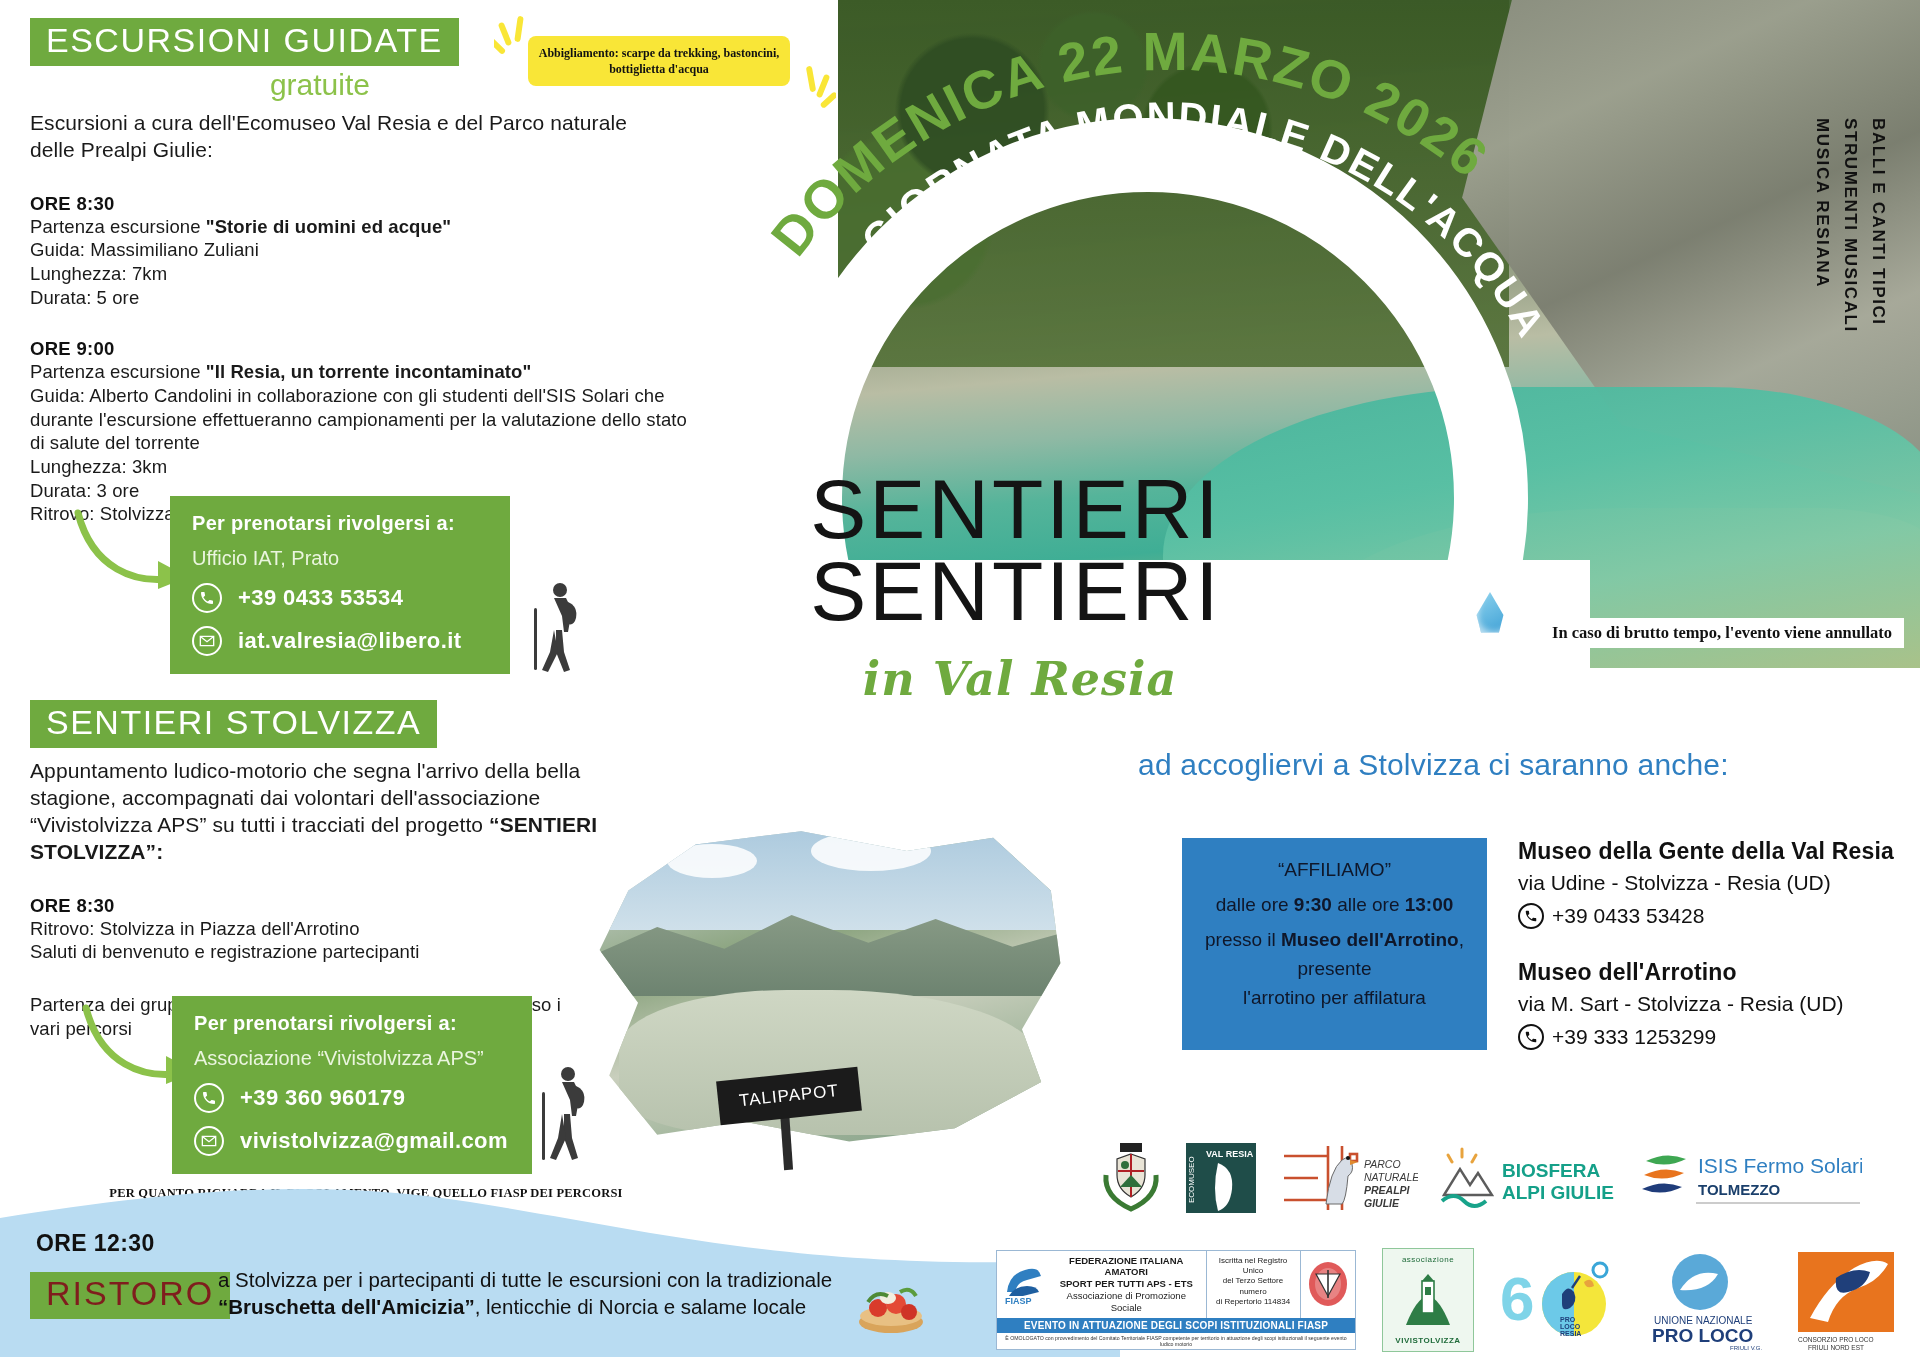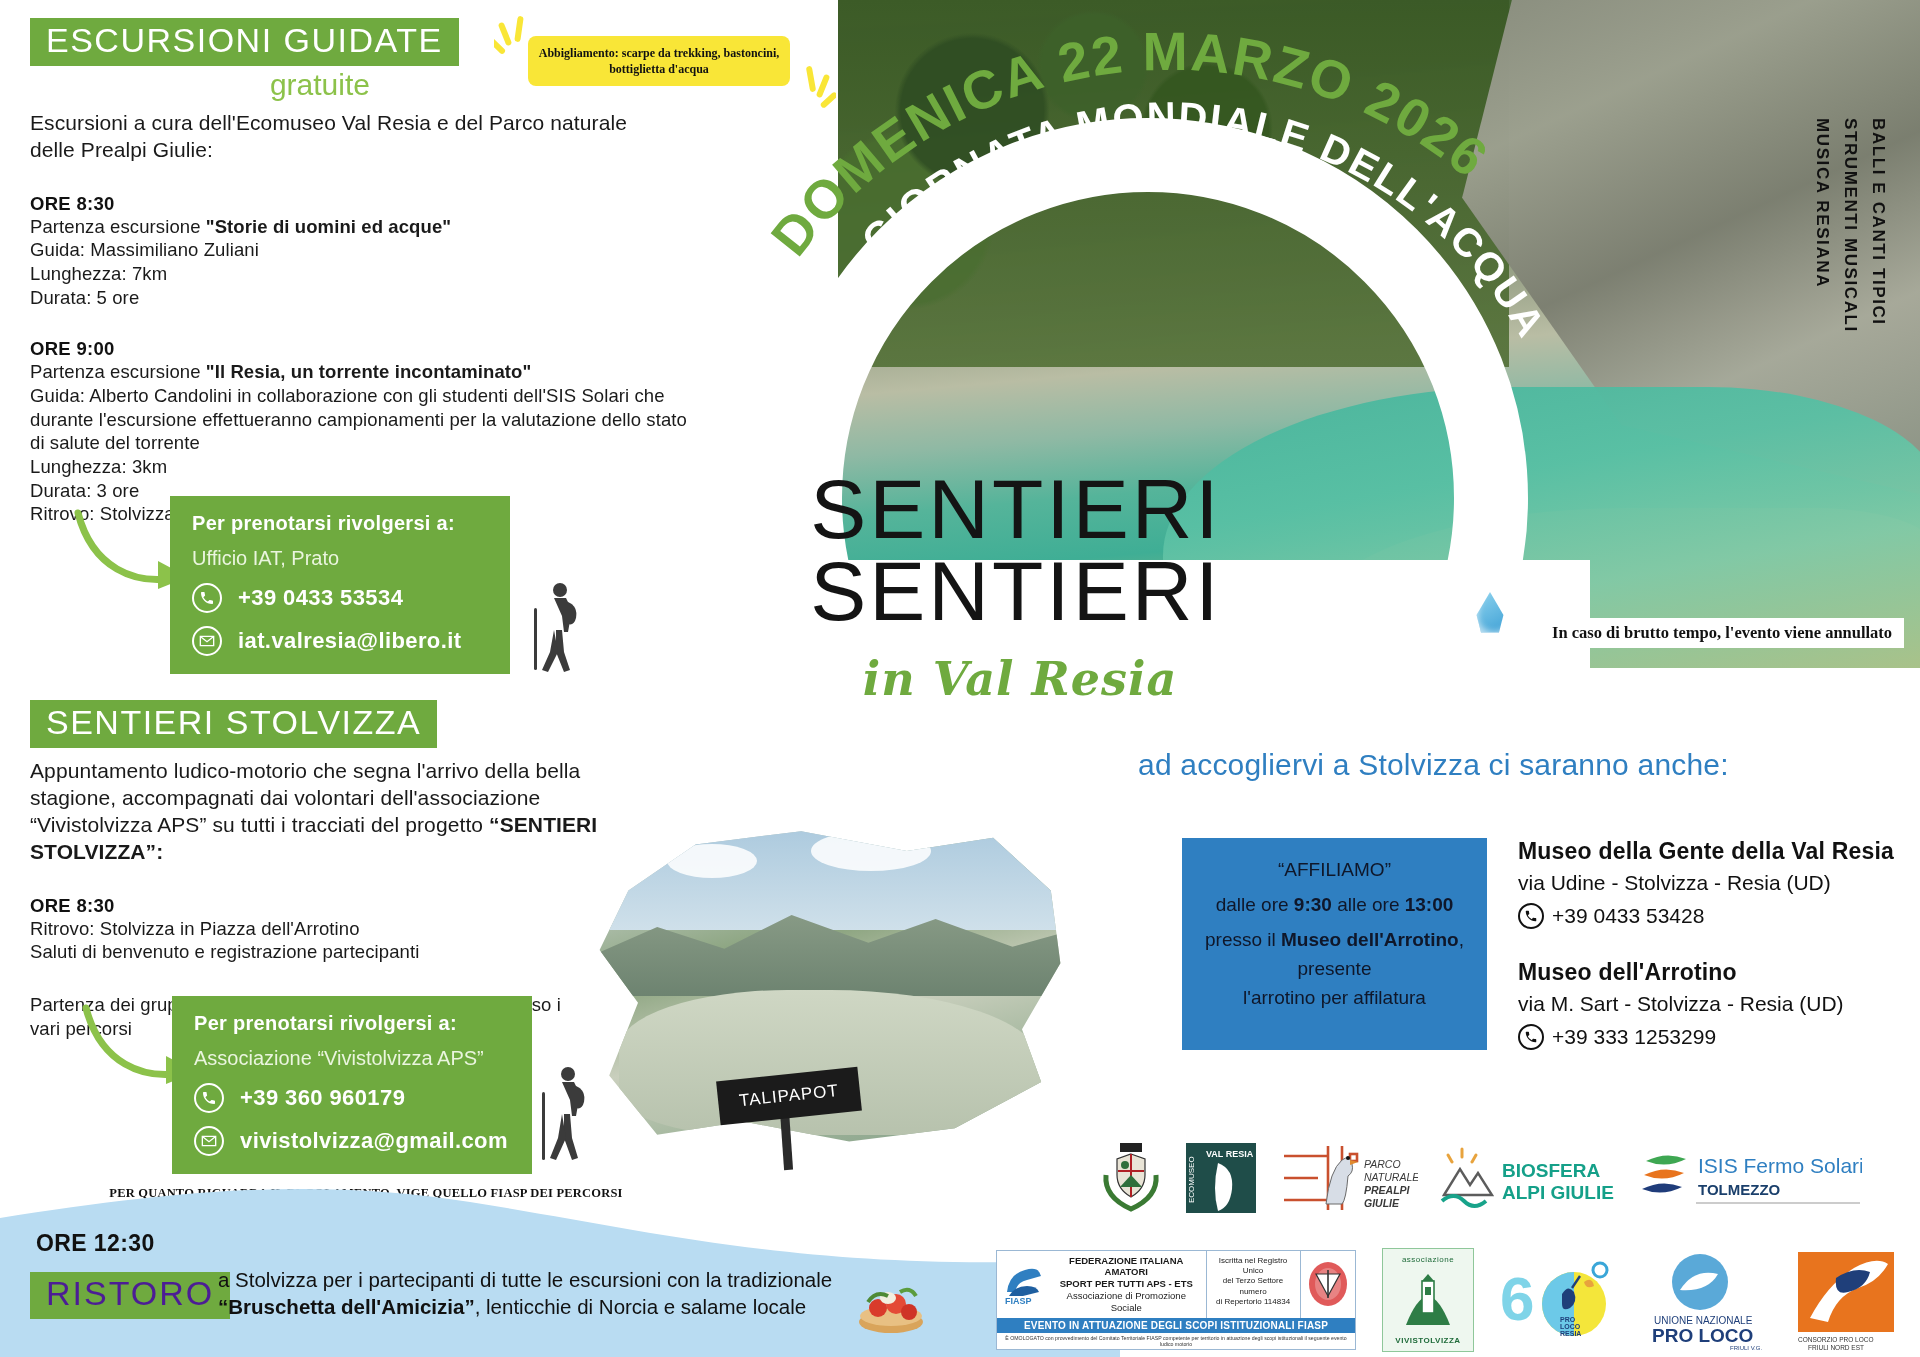--- a/index.html
+++ b/index.html
@@ -152,21 +152,21 @@
   }
 
   
   .wave {
     position: absolute; left: 0; top: 1180px; width: 1120px; height: 180px;
     background: #b9dcf2;
     clip-path: path("M0,38 C200,6 330,0 470,22 C660,52 820,96 1120,78 L1120,180 L0,180 Z");
   }
   .ore1230 { position: absolute; left: 36px; top: 1230px; font-weight: 700; font-size: 23px; color:#111; letter-spacing:.4px; }
   .ristoro-badge {
-    position: absolute; left: 30px; top: 1272px; background:#6faa3f; color:#4c1d95;
+    position: absolute; left: 30px; top: 1272px; background:#6faa3f; color:#7f1d1d;
     font-size: 34px; letter-spacing: 2px; padding: 2px 16px 6px 16px;
   }
   .ristoro-txt { position: absolute; left: 218px; top: 1266px; width: 660px; font-size: 20.5px; line-height: 1.32; color:#111; }
 
   
   .brusc { position:absolute; left: 852px; top: 1268px; width: 78px; height: 70px; }
 
   
   .welcome {
     position: absolute; left: 1138px; top: 748px; width: 790px;

